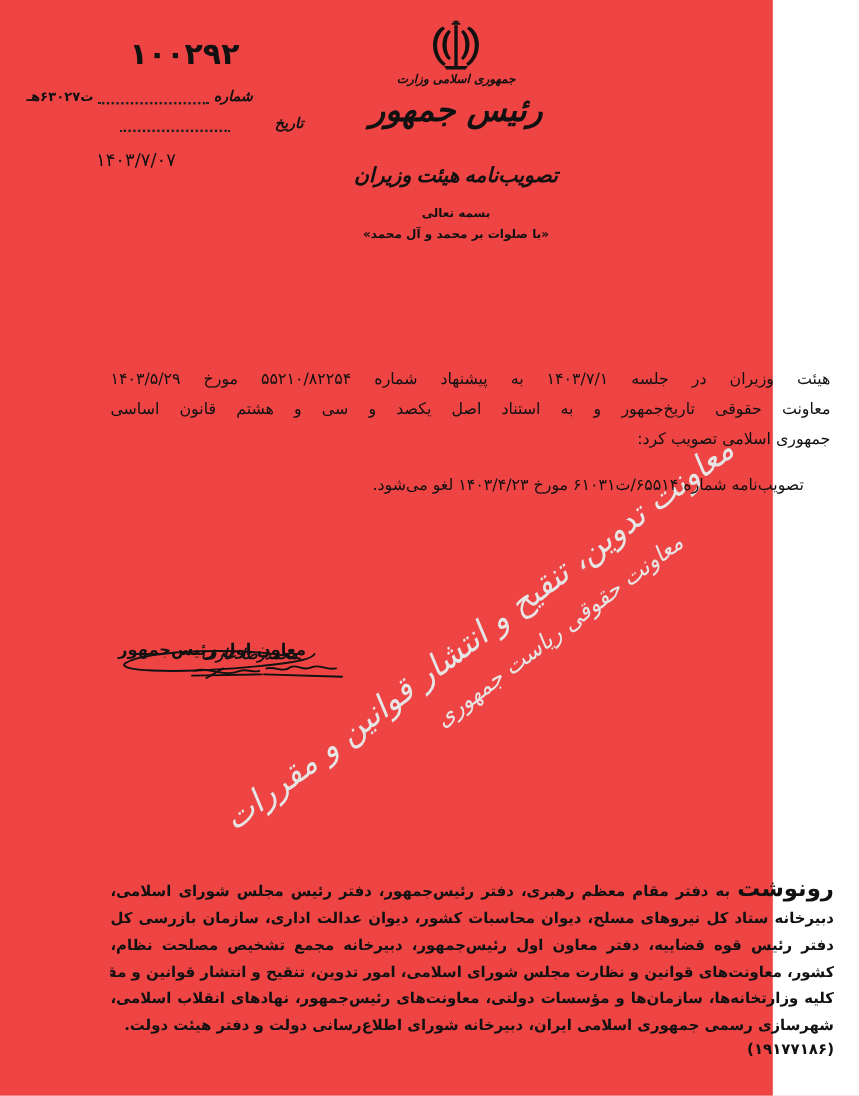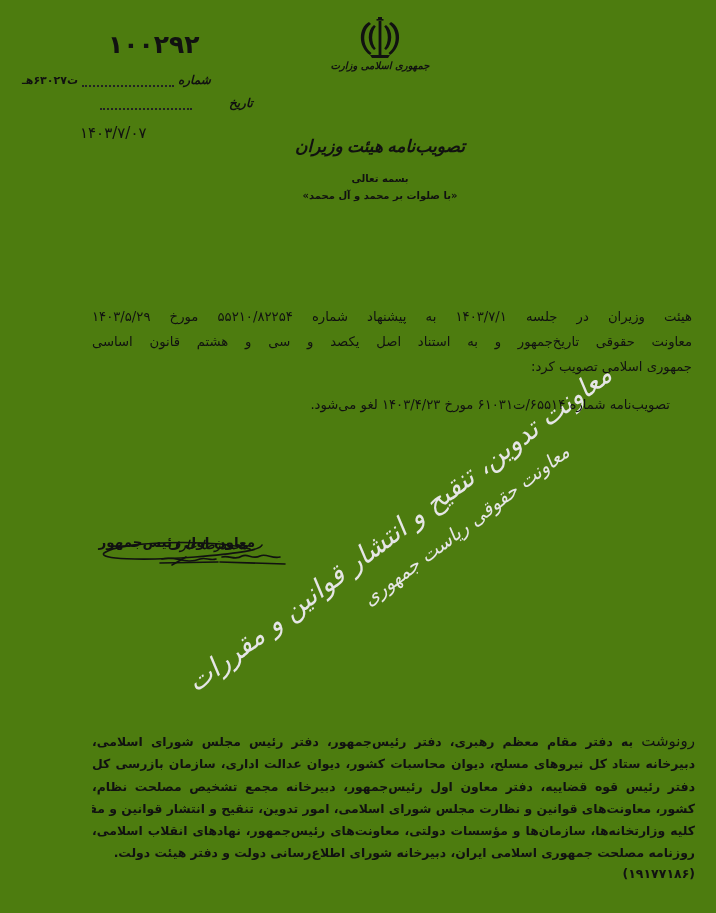--- a/index.html
+++ b/index.html
@@ -11,22 +11,22 @@
       width: 716px;
       height: 913px;
       position: relative;
       overflow: hidden;
       font-family: "DejaVu Sans", sans-serif;
       color: #111111;
     }
     .page {
       position: absolute;
       left: 0; top: 0;
-      width: 716px; height: 913px;
-      background: #4d7c0f;
+      width: 644px; height: 913px;
+      background: #ef4444;
     }
     .abs { position: absolute; }
     .rtl { direction: rtl; unicode-bidi: embed; }
 
     
     .ref-number {
       left: 108px; top: 30px;
       font-family: "DejaVu Sans", sans-serif;
       font-size: 25px;
       font-weight: bold;
@@ -195,22 +195,22 @@
       white-space: nowrap;
       overflow: hidden;
       text-align: justify;
       text-align-last: justify;
     }
     .cc p.last {
       text-align-last: right;
       text-align: right;
     }
     .cc .cc-label {
-      font-weight: 400;
-      font-size: 15px;
+      font-weight: 700;
+      font-size: 19px;
     }
     .cc-code {
       left: 295px; top: 866px; width: 400px;
       text-align: right;
       font-size: 12.5px;
       font-weight: bold;
       letter-spacing: 0.5px;
     }
   </style>
 </head>
@@ -244,20 +244,21 @@
       <path d="M18 8 C11 13 11 27 18 33 L19.8 31.5 C15 26 15 15 19.8 9.5 Z"></path>
       <path d="M30 8 C37 13 37 27 30 33 L28.2 31.5 C33 26 33 15 28.2 9.5 Z"></path>
 
       <path d="M13 5 C2 11 2 30 14 38 L15.5 36 C6 29 6 13 15 7 Z"></path>
       <path d="M35 5 C46 11 46 30 34 38 L32.5 36 C42 29 42 13 33 7 Z"></path>
 
       <path d="M14 38 L34 38 L32 41 L16 41 Z"></path>
     </g>
   </svg>
   <div class="abs emblem-caption rtl">جمهوری اسلامی وزارت</div>
+  <div class="abs office-title rtl">رئیس جمهور</div>
   <div class="abs doc-type rtl">تصویب‌نامه هیئت وزیران</div>
   <div class="abs bismillah rtl">بسمه تعالی</div>
   <div class="abs salawat rtl">«با صلوات بر محمد و آل محمد»</div>
 
 
   <div class="abs watermark">
     <div class="wm-line" style="left:40px; top:250px; font-size:27px;">معاونت تدوین، تنقیح و انتشار قوانین و مقررات</div>
     <div class="wm-line" style="left:215px; top:170px; font-size:19px;">معاونت حقوقی ریاست جمهوری</div>
   </div>
 
@@ -280,17 +281,17 @@
     </g>
   </svg>
   <div class="abs sig-title rtl">معاون اول رئیس‌جمهور</div>
 
   <div class="abs cc rtl">
     <p><span class="cc-label">رونوشت</span> <span>به دفتر مقام معظم رهبری، دفتر رئیس‌جمهور، دفتر رئیس مجلس شورای اسلامی،</span></p>
     <p>دبیرخانه ستاد کل نیروهای مسلح، دیوان محاسبات کشور، دیوان عدالت اداری، سازمان بازرسی کل</p>
     <p>دفتر رئیس قوه قضاییه، دفتر معاون اول رئیس‌جمهور، دبیرخانه مجمع تشخیص مصلحت نظام،</p>
     <p>کشور، معاونت‌های قوانین و نظارت مجلس شورای اسلامی، امور تدوین، تنقیح و انتشار قوانین و مقررات،</p>
     <p>کلیه وزارتخانه‌ها، سازمان‌ها و مؤسسات دولتی، معاونت‌های رئیس‌جمهور، نهادهای انقلاب اسلامی،</p>
-    <p class="last">روزنامه مصلحت جمهوری اسلامی ایران، دبیرخانه شورای اطلاع‌رسانی دولت و دفتر هیئت دولت.</p>
+    <p class="last">شهرسازی رسمی جمهوری اسلامی ایران، دبیرخانه شورای اطلاع‌رسانی دولت و دفتر هیئت دولت.</p>
   </div>
   <div class="abs cc-code rtl">(۱۹۱۷۷۱۸۶)</div>
 
 </div>
 
 </body></html>

